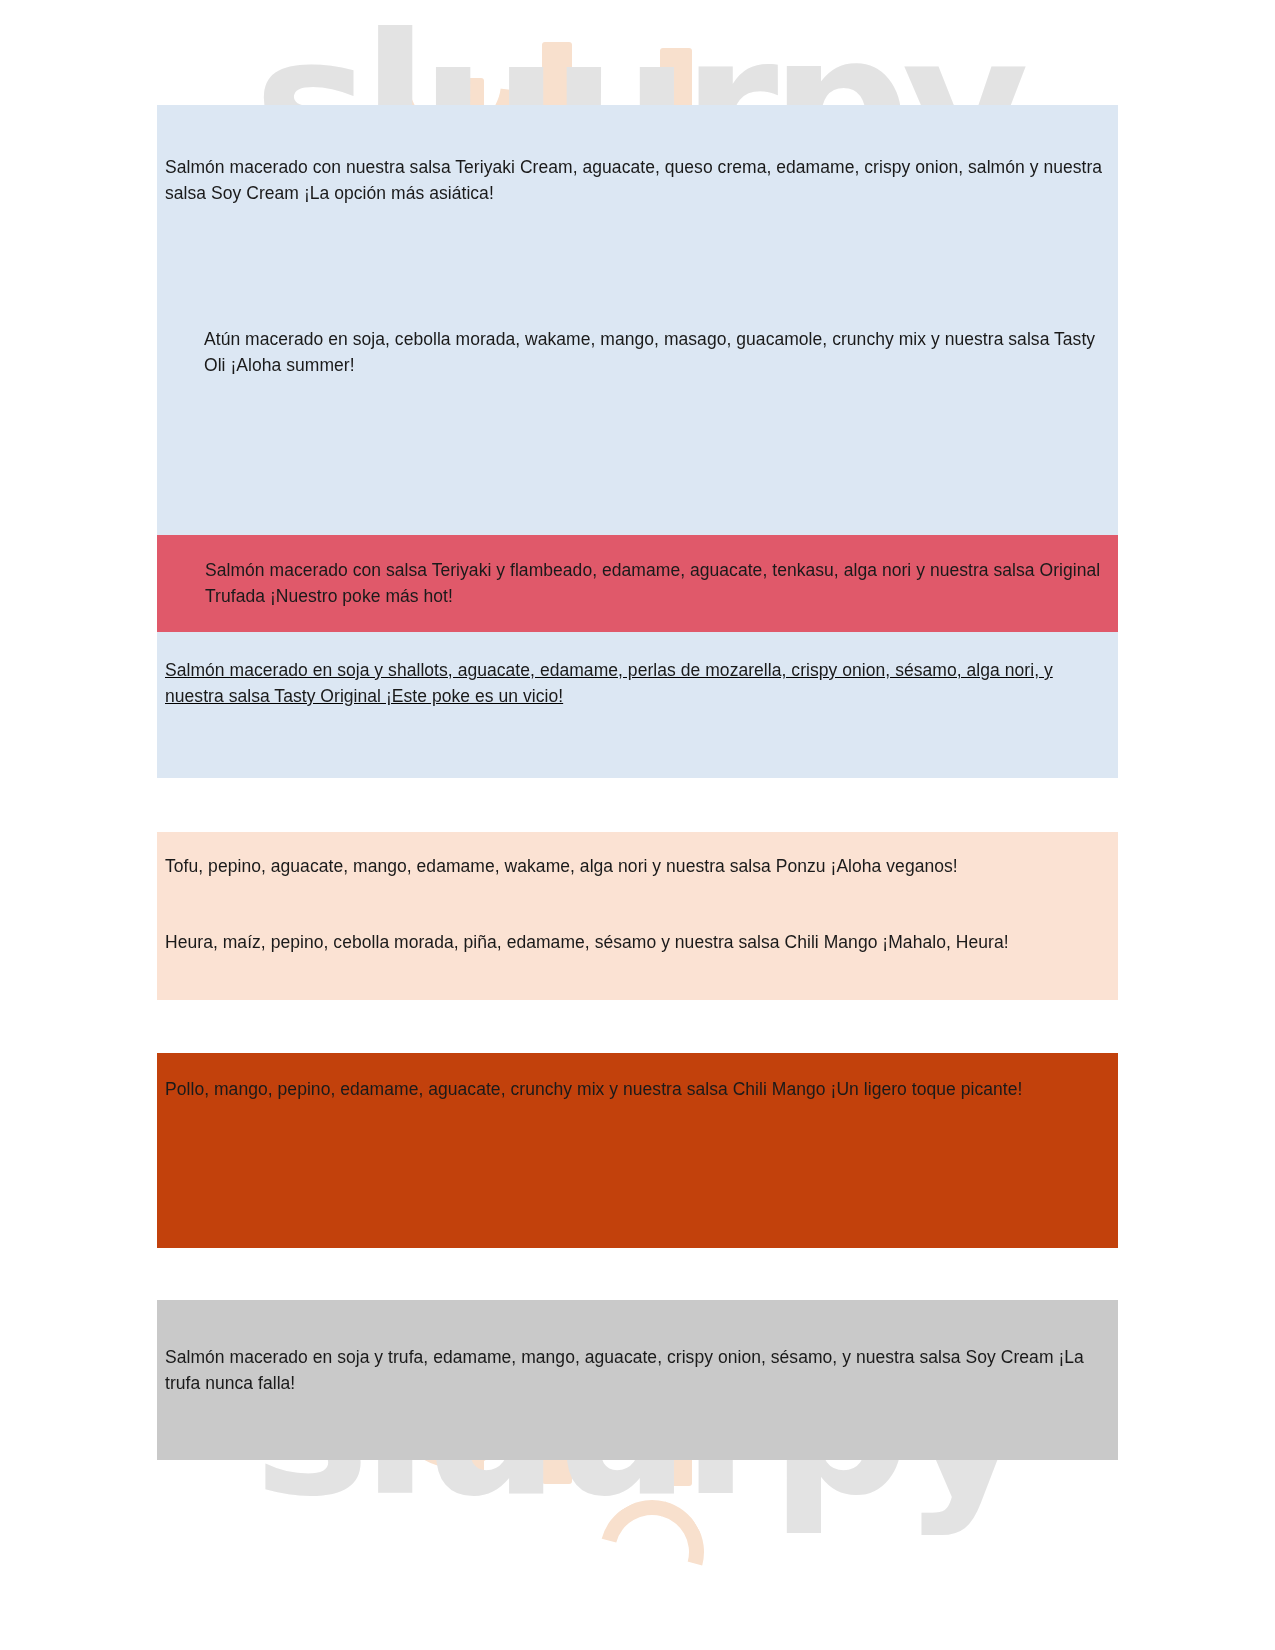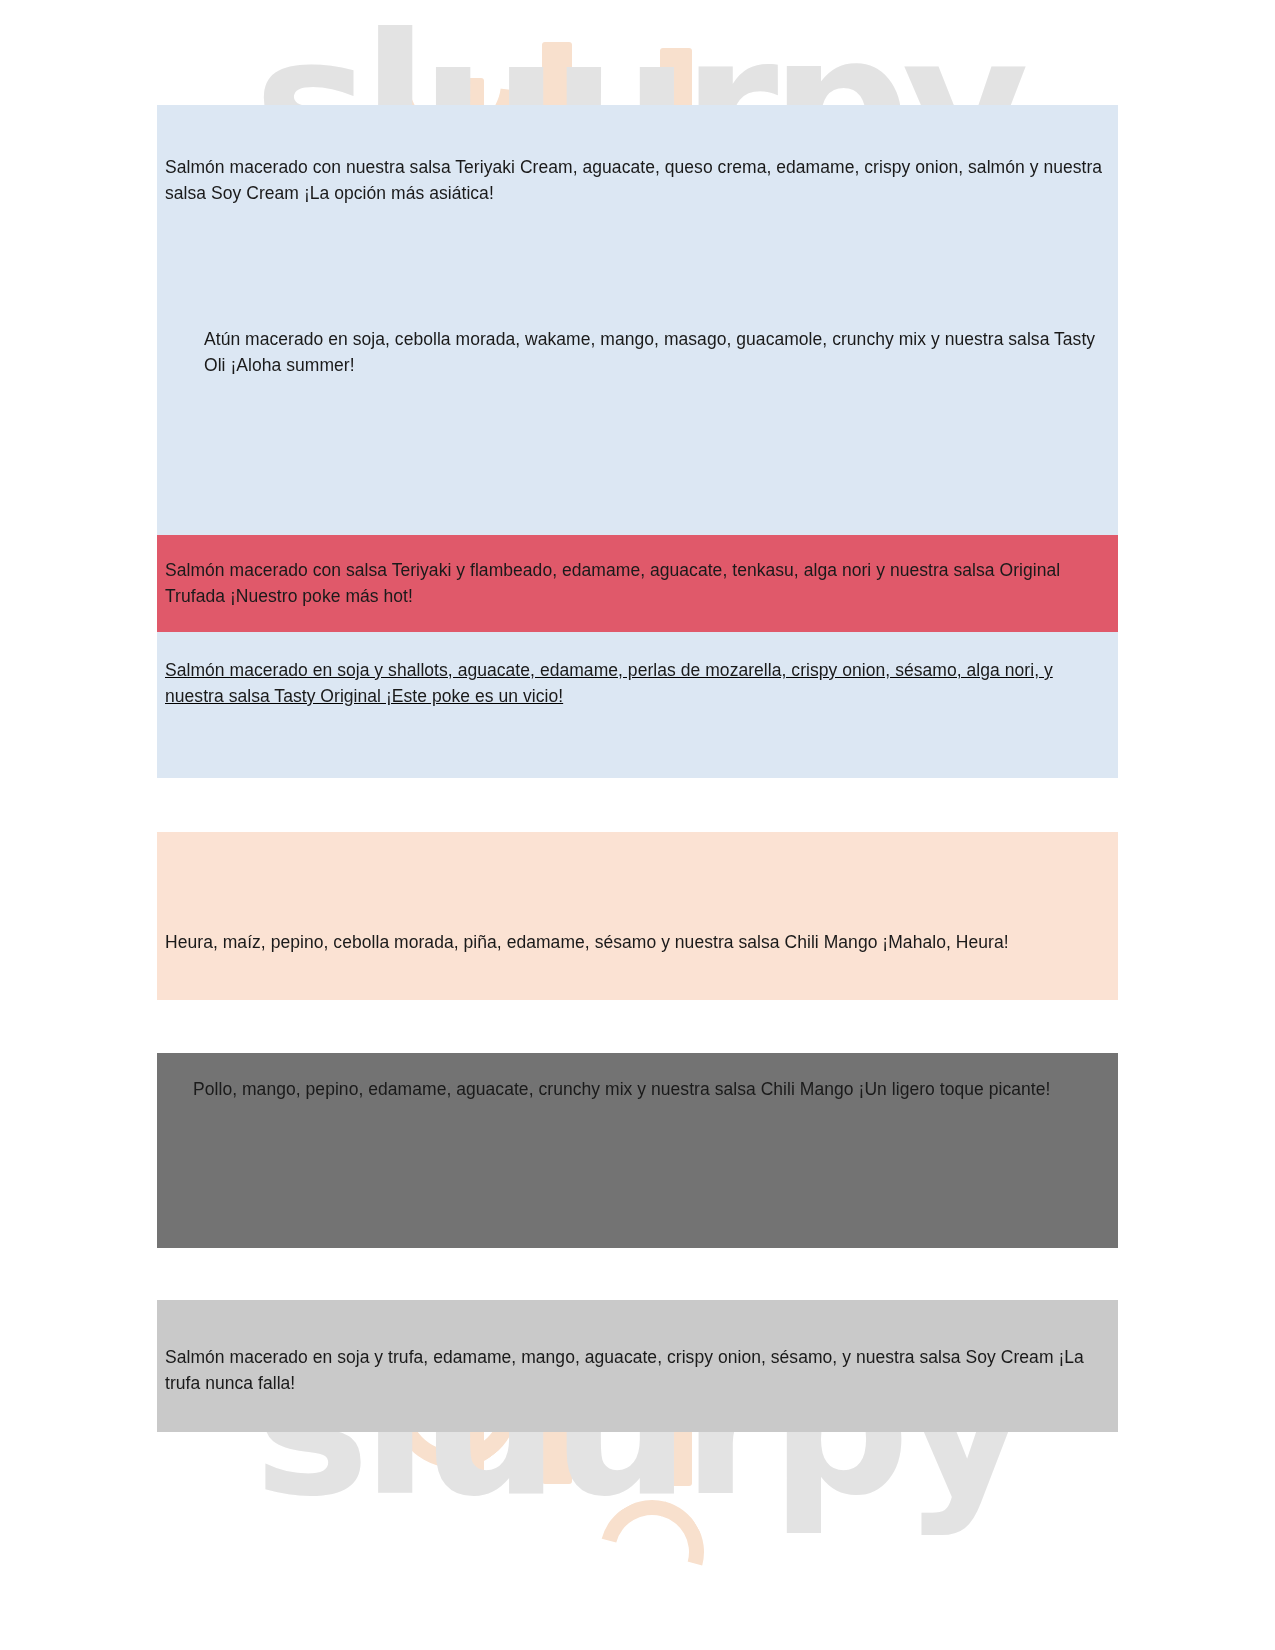--- a/index.html
+++ b/index.html
@@ -90,57 +90,57 @@
     line-height: 1.47;
     color: #1a1a1a;
     padding: 0 10px 0 8px;
     box-sizing: border-box;
     letter-spacing: 0.05px;
   }
 
   .band-blue  { background: #dce7f3; }
   .band-red   { background: #e0596a; }
   .band-peach { background: #fbe2d3; }
-  .band-yellow{ background: #737373; padding-left: 28px; }
+  .band-yellow{ background: #c2410c; }
   .band-gray  { background: #c9c9c9; }
 
   
   #section-signature { top: 105px; height: 673px; }
   #section-signature .slot { position: absolute; left: 0; width: 961px; box-sizing: border-box; }
 
   #item-asiatico   { top: 0px;   height: 180px; }
   #item-aloha      { top: 180px; height: 143px; }
   #item-tastyx2    { top: 323px; height: 112px; }
   #item-hot        { top: 430px; height: 97px;  }
   #item-vicio      { top: 527px; height: 146px; text-decoration: underline; }
 
   #item-asiatico .desc  { padding-top: 50px; }
   #item-aloha .desc     { padding-top: 42px; margin-left: 39px; }
   #item-tastyx2 .desc   { padding-top: 25px; }
-  #item-hot .desc       { padding-top: 23px; }
+  #item-hot .desc       { padding-top: 23px; margin-left: 40px; }
   #item-vicio .desc     { padding-top: 26px; }
 
   
   #section-veggie { top: 832px; height: 168px; }
   #section-veggie .slot { position: absolute; left: 0; width: 961px; box-sizing: border-box; }
   #item-veganos  { top: 0px;  height: 98px; }
   #item-mahalo   { top: 98px; height: 70px; }
   #item-veganos .desc { padding-top: 22px; }
   #item-mahalo .desc  { padding-top: 0px; }
 
   
   #section-picante { top: 1053px; height: 195px; }
   #section-picante .slot { position: absolute; left: 0; width: 961px; box-sizing: border-box; }
   #item-ligero   { top: 0px;   height: 105px; }
   #item-sriracha { top: 105px; height: 90px; }
   #item-ligero .desc   { padding-top: 24px; }
   #item-sriracha .desc { padding-top: 8px; }
 
   
-  #section-trufa { top: 1300px; height: 132px; }
+  #section-trufa { top: 1300px; height: 160px; }
   #section-trufa .slot { position: absolute; left: 0; width: 961px; box-sizing: border-box; }
   #item-trufa { top: 0px; height: 132px; }
   #item-trufa .desc { padding-top: 45px; }
 </style>
 </head>
 <body>
 
 <div class="watermark" id="watermark-top">
   <div class="wm-inner">
     <div class="wm-bars">
@@ -178,20 +178,23 @@
     </div>
     <div class="slot band-red" id="item-hot">
       <div class="desc">Salmón macerado con salsa Teriyaki y flambeado, edamame, aguacate, tenkasu, alga nori y nuestra salsa Original Trufada ¡Nuestro poke más hot!</div>
     </div>
     <div class="slot band-blue" id="item-vicio">
       <div class="desc">Salmón macerado en soja y shallots, aguacate, edamame, perlas de mozarella, crispy onion, sésamo, alga nori, y nuestra salsa Tasty Original ¡Este poke es un vicio!</div>
     </div>
   </div>
 
   <div class="section band-peach" id="section-veggie">
+    <div class="slot band-peach" id="item-veganos">
+      <div class="desc">Tofu, pepino, aguacate, mango, edamame, wakame, alga nori y nuestra salsa Ponzu ¡Aloha veganos!</div>
+    </div>
     <div class="slot band-peach" id="item-mahalo">
       <div class="desc">Heura, maíz, pepino, cebolla morada, piña, edamame, sésamo y nuestra salsa Chili Mango ¡Mahalo, Heura!</div>
     </div>
   </div>
 
   <div class="section band-yellow" id="section-picante">
     <div class="slot band-yellow" id="item-ligero">
       <div class="desc">Pollo, mango, pepino, edamame, aguacate, crunchy mix y nuestra salsa Chili Mango ¡Un ligero toque picante!</div>
     </div>
   </div>

